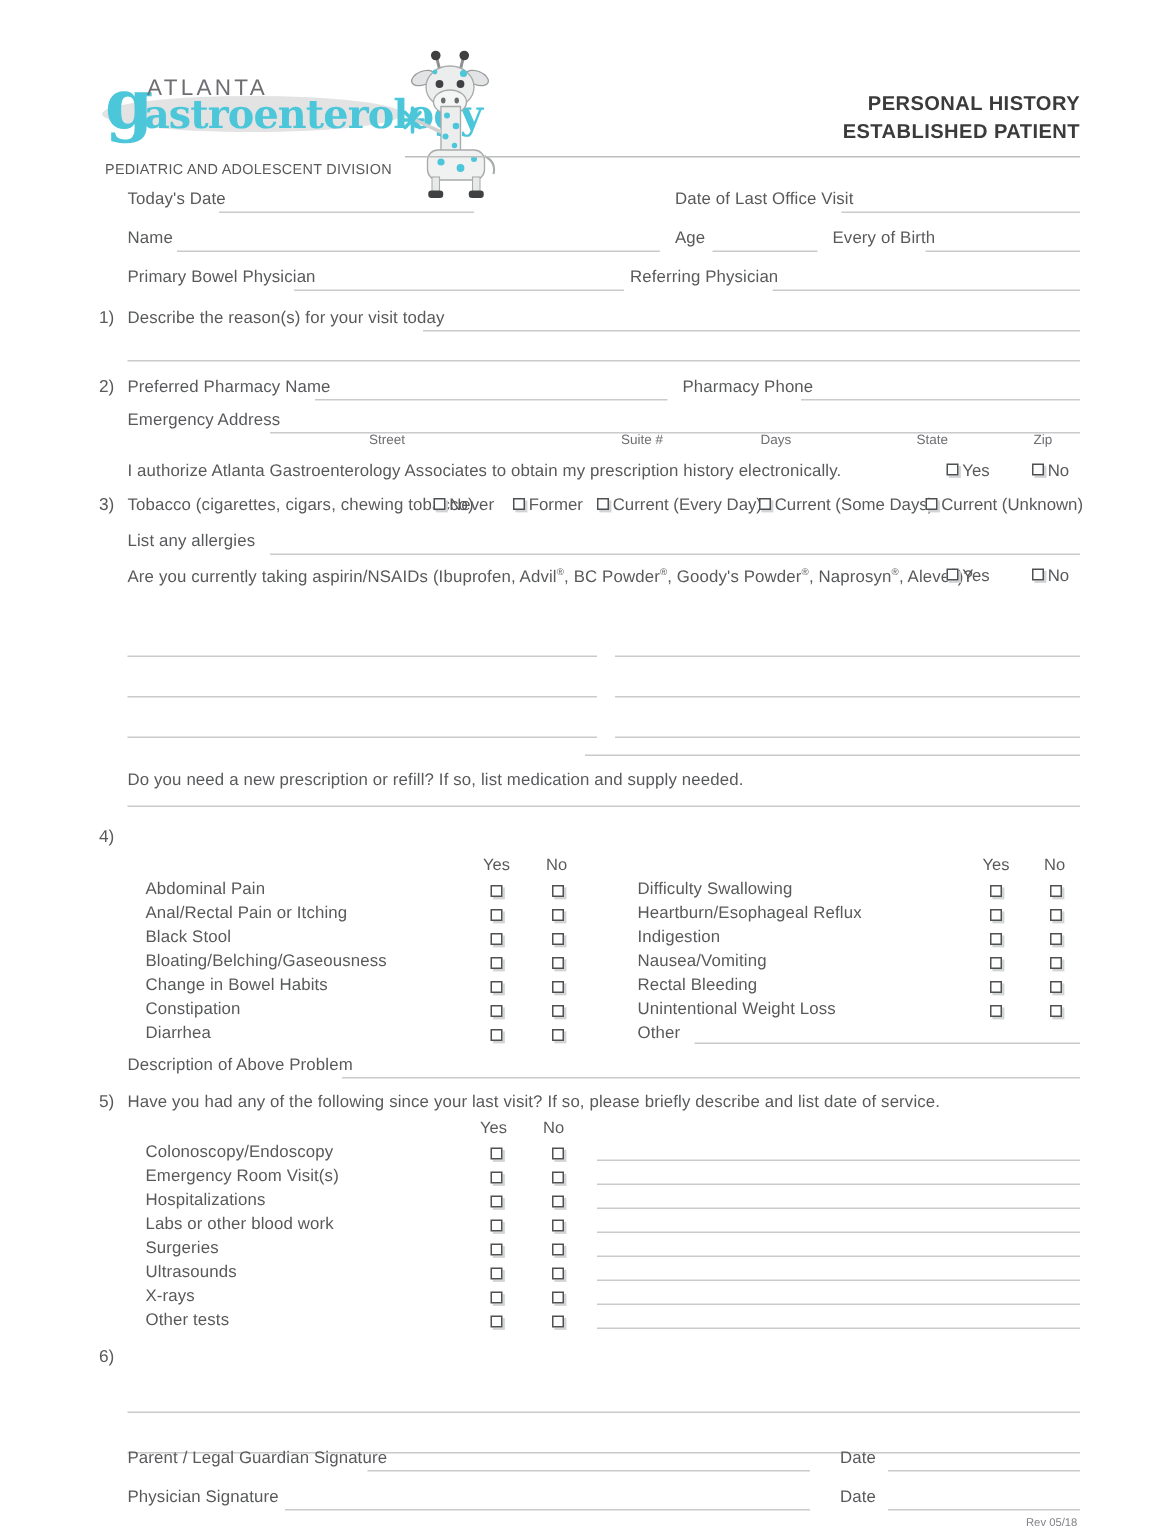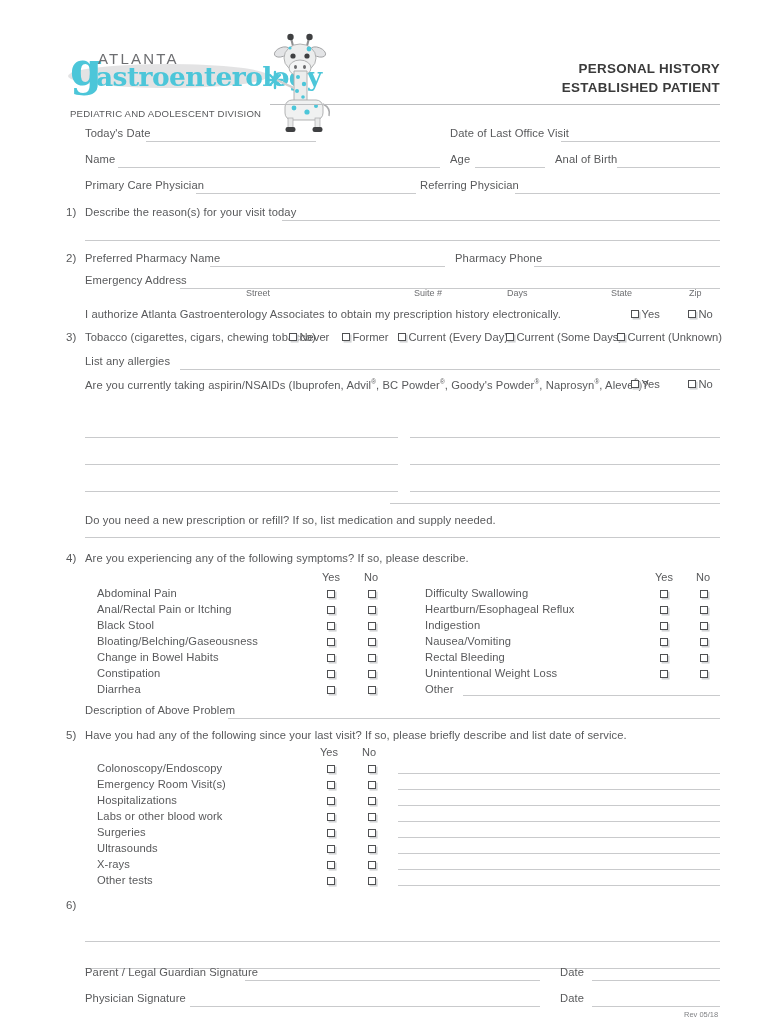--- a/index.html
+++ b/index.html
@@ -231,24 +231,24 @@
 
   <div class="abs lbl" style="left:450px; top:127px">Date of Last Office Visit</div>
   <div class="rule" style="left:561px; top:141px; width:159px"></div>
 
   <div class="abs lbl" style="left:85px; top:153px">Name</div>
   <div class="rule" style="left:118px; top:167px; width:322px"></div>
 
   <div class="abs lbl" style="left:450px; top:153px">Age</div>
   <div class="rule" style="left:475px; top:167px; width:70px"></div>
 
-  <div class="abs lbl" style="left:555px; top:153px">Anal of Birth</div>
+  <div class="abs lbl" style="left:555px; top:153px">Every of Birth</div>
   <div class="rule" style="left:617px; top:167px; width:103px"></div>
 
-  <div class="abs lbl" style="left:85px; top:179px">Primary Care Physician</div>
+  <div class="abs lbl" style="left:85px; top:179px">Primary Bowel Physician</div>
   <div class="rule" style="left:196px; top:193px; width:220px"></div>
 
   <div class="abs lbl" style="left:420px; top:179px">Referring Physician</div>
   <div class="rule" style="left:515px; top:193px; width:205px"></div>
 
   <div class="abs num" style="left:66px; top:206px">1)</div>
   <div class="abs lbl" style="left:85px; top:206px">Describe the reason(s) for your visit today</div>
   <div class="rule" style="left:282px; top:220px; width:438px"></div>
   <div class="rule" style="left:85px; top:240px; width:635px"></div>
 
@@ -314,21 +314,20 @@
   <div class="rule" style="left:410px; top:437px; width:310px"></div>
   <div class="rule" style="left:410px; top:464px; width:310px"></div>
   <div class="rule" style="left:410px; top:491px; width:310px"></div>
 
   <div class="rule" style="left:390px; top:503px; width:330px"></div>
 
   <div class="abs lbl" style="left:85px; top:514px">Do you need a new prescription or refill? If so, list medication and supply needed.</div>
   <div class="rule" style="left:85px; top:537px; width:635px"></div>
 
   <div class="abs num" style="left:66px; top:552px">4)</div>
-  <div class="abs lbl" style="left:85px; top:552px">Are you experiencing any of the following symptoms?  If so, please describe.</div>
 
   <div class="colhdr" style="left:322px; top:571px">Yes</div>
   <div class="colhdr" style="left:364px; top:571px">No</div>
   <div class="colhdr" style="left:655px; top:571px">Yes</div>
   <div class="colhdr" style="left:696px; top:571px">No</div>
 
   <div class="abs lbl" style="left:97px; top:587px">Abdominal Pain</div>
   <div class="cbx" style="left:327px; top:590px"></div>
   <div class="cbx" style="left:368px; top:590px"></div>
 

